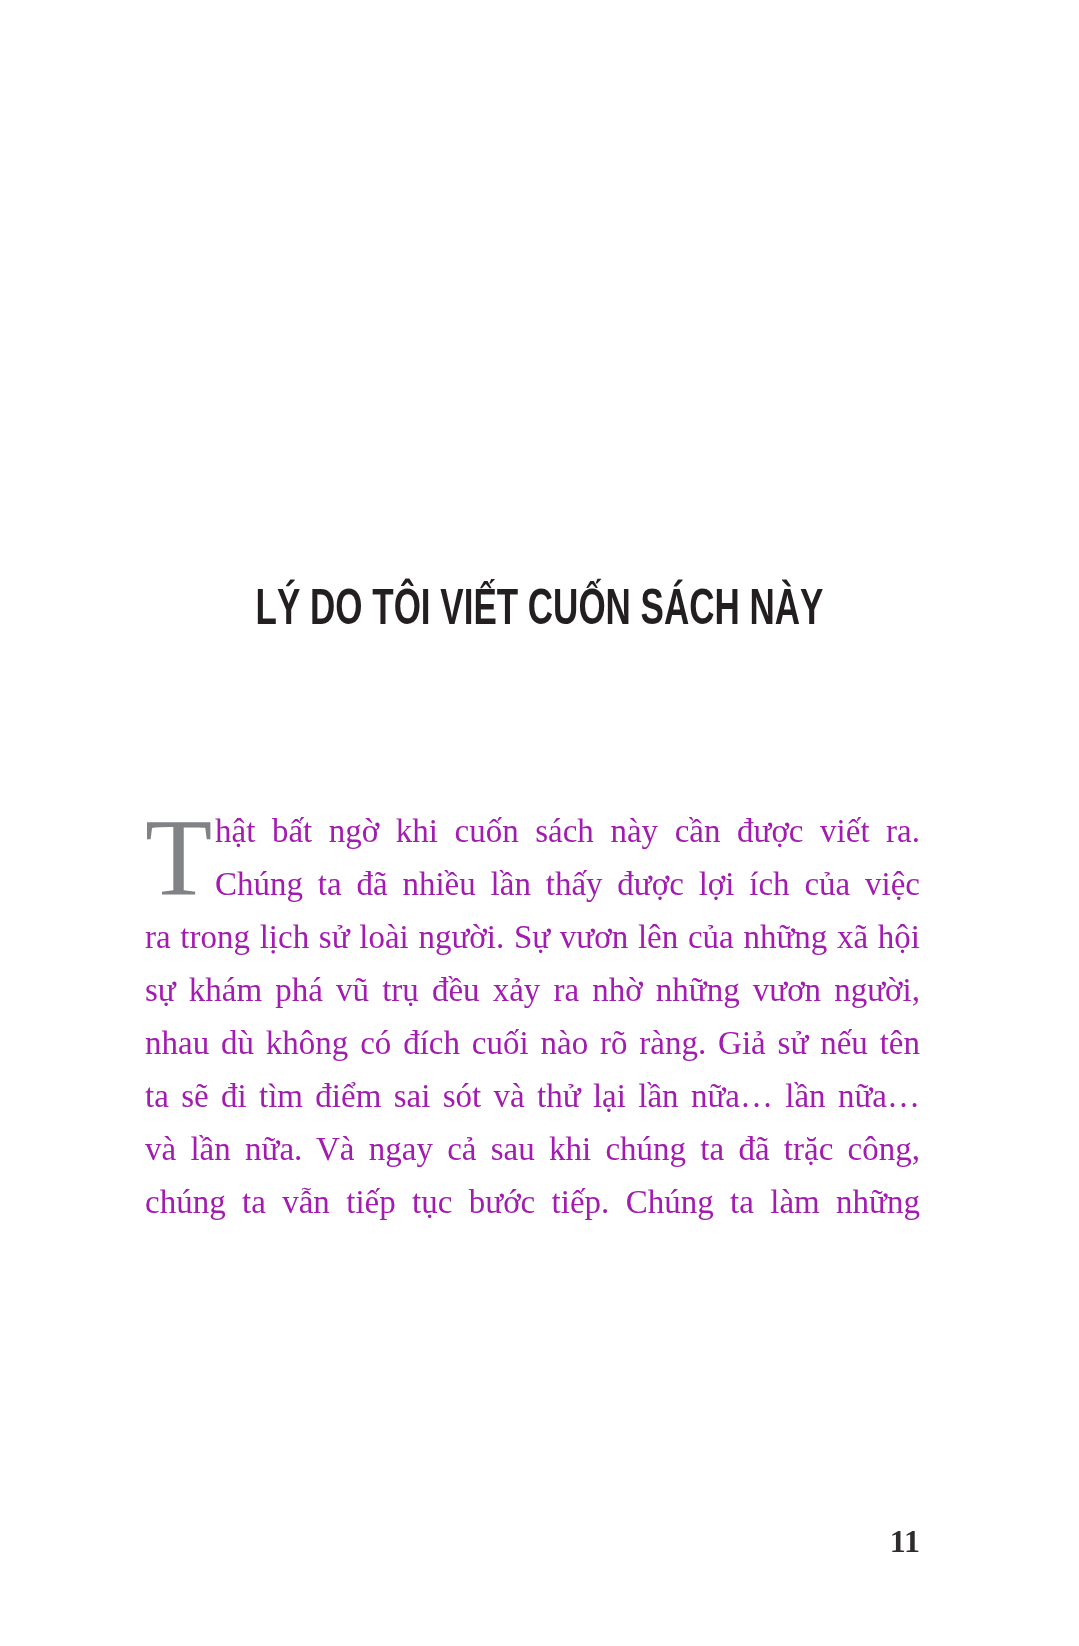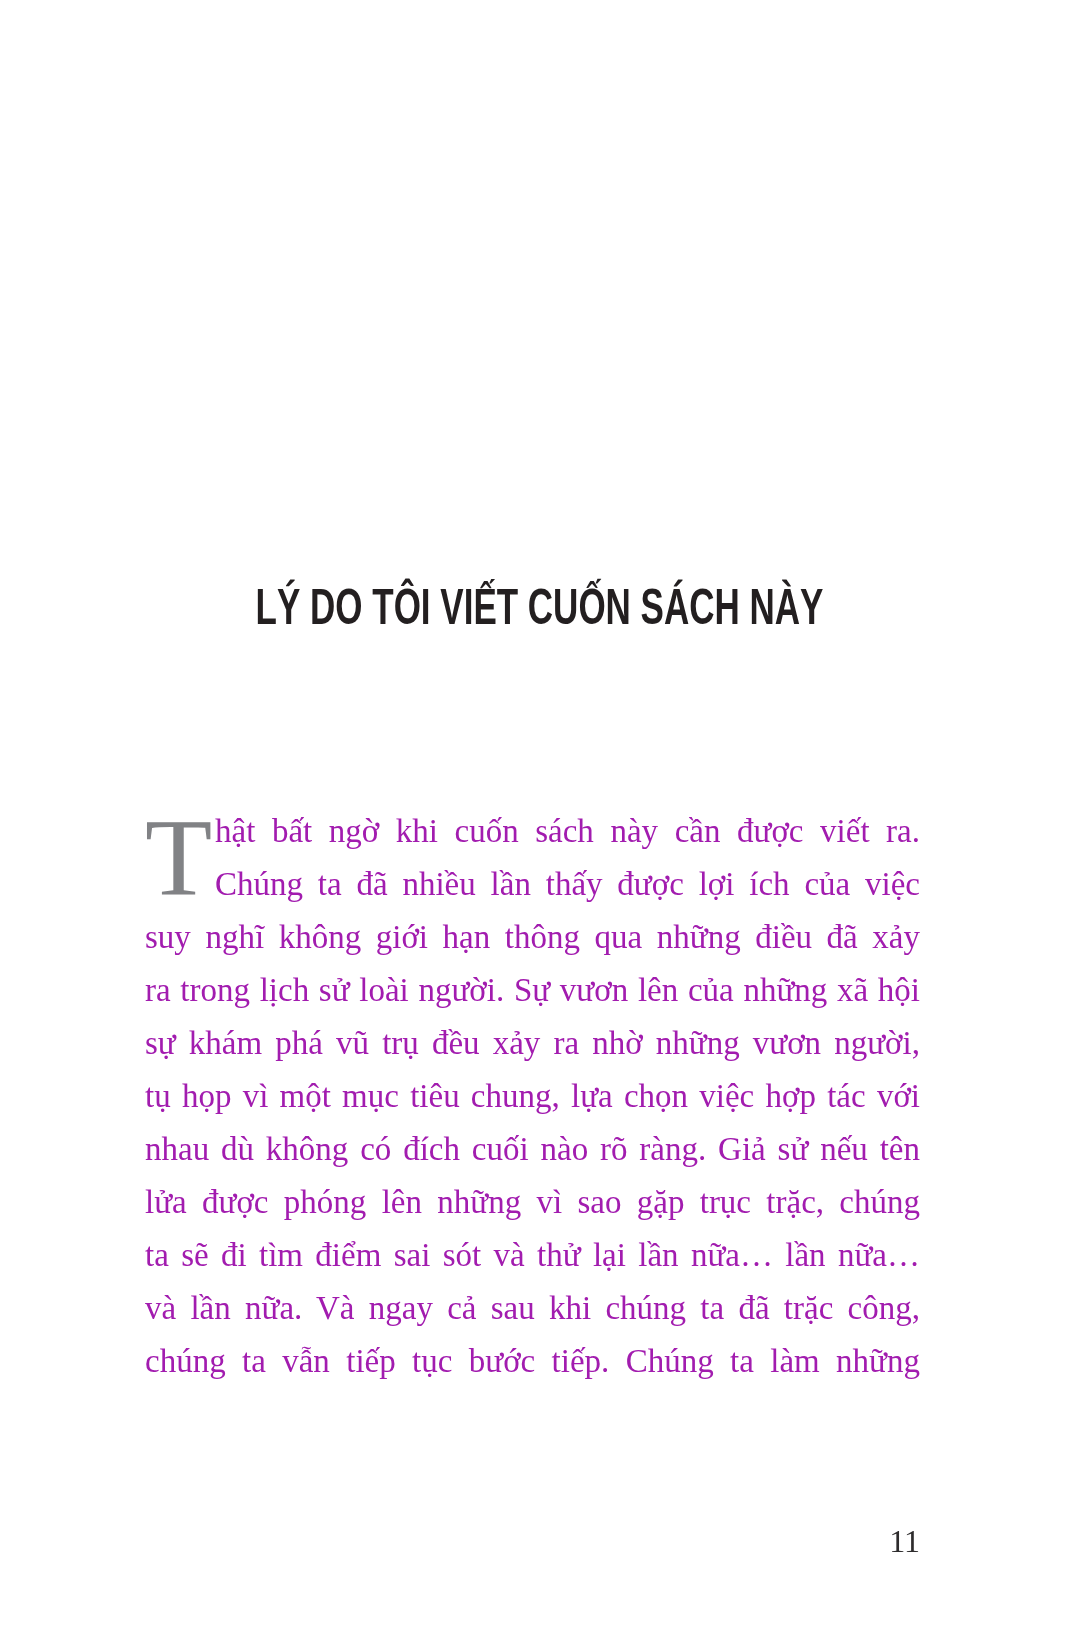--- a/index.html
+++ b/index.html
@@ -59,39 +59,37 @@
   }
   .page-number {
     position: absolute;
     top: 1524px;
     left: 145px;
     width: 775px;
     text-align: right;
     font-size: 32px;
     line-height: 1.1;
     color: #2e2c2d;
+    font-weight: bold;
   }
 </style>
 </head>
 <body>
 
 <div class="page">
 
   <h1 class="chapter-title">LÝ DO TÔI VIẾT CUỐN SÁCH NÀY</h1>
 
   <div class="body-block">
     <span class="dropcap">T</span>
     <div class="pline">hật bất ngờ khi cuốn sách này cần được viết ra.</div>
     <div class="pline">Chúng ta đã nhiều lần thấy được lợi ích của việc</div>
-    <div class="pline">suy nghĩ không giới hạn thông qua những điều đã xảy</div>
     <div class="pline">ra trong lịch sử loài người. Sự vươn lên của những xã hội</div>
     <div class="pline">sự khám phá vũ trụ đều xảy ra nhờ những vươn người,</div>
-    <div class="pline">tụ họp vì một mục tiêu chung, lựa chọn việc hợp tác với</div>
     <div class="pline">nhau dù không có đích cuối nào rõ ràng. Giả sử nếu tên</div>
-    <div class="pline">lửa được phóng lên những vì sao gặp trục trặc, chúng</div>
     <div class="pline">ta sẽ đi tìm điểm sai sót và thử lại lần nữa… lần nữa…</div>
     <div class="pline">và lần nữa. Và ngay cả sau khi chúng ta đã trặc công,</div>
     <div class="pline">chúng ta vẫn tiếp tục bước tiếp. Chúng ta làm những</div>
   </div>
 
   <div class="page-number">11</div>
 
 </div>
 
 </body></html>

